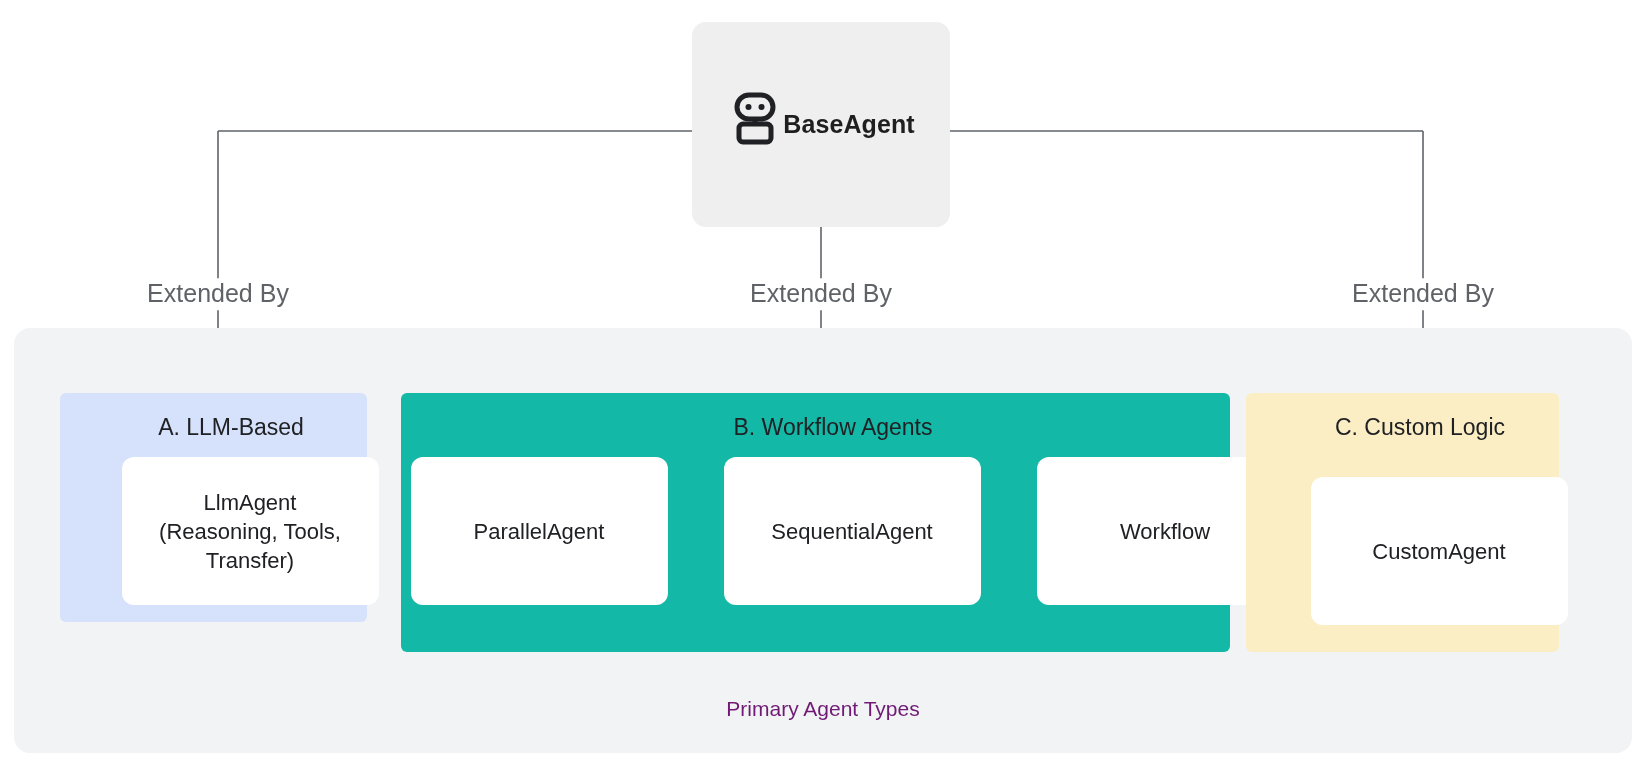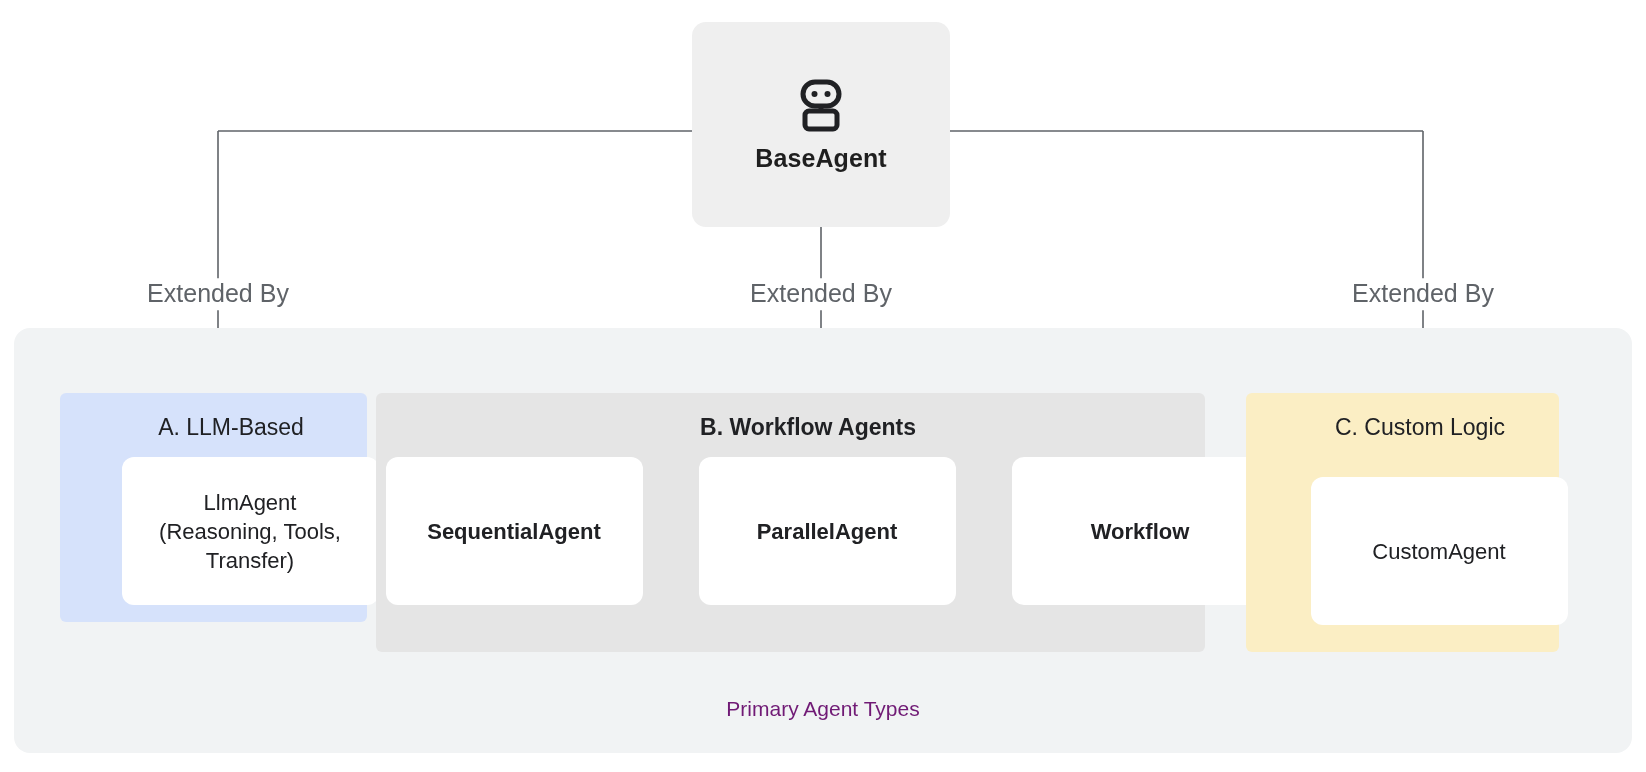--- a/index.html
+++ b/index.html
@@ -22,21 +22,21 @@
   
   .root-node {
     position: absolute;
     left: 692px;
     top: 22px;
     width: 258px;
     height: 205px;
     background: #efefef;
     border-radius: 14px;
     display: flex;
-    flex-direction: column;
+    flex-direction: row;
     align-items: center;
     justify-content: center;
     box-sizing: border-box;
   }
   .robot-icon {
     width: 56px;
     height: 56px;
     display: block;
     margin-bottom: 12px;
   }
@@ -138,26 +138,25 @@
   .panel-a {
     left: 60px;
     top: 393px;
     width: 307px;
     height: 229px;
     background: #d6e2fb;
   }
   .panel-a .card { width: 257px; height: 148px; }
 
   .panel-b {
-    left: 376px;
+    left: 401px;
     top: 393px;
     width: 829px;
     height: 259px;
-    background: #e5e5e5;
-    font-weight: bold;
+    background: #14b8a6;
   }
   .panel-b .card { height: 148px; }
 
   .panel-c {
     left: 1246px;
     top: 393px;
     width: 313px;
     height: 259px;
     background: #fbeec4;
     gap: 20px;
@@ -211,22 +210,22 @@
   <div class="panel panel-a">
     <div class="panel-title">A. LLM-Based</div>
     <div class="panel-cards">
       <div class="card">LlmAgent<br>(Reasoning, Tools,<br>Transfer)</div>
     </div>
   </div>
 
   <div class="panel panel-b">
     <div class="panel-title">B. Workflow Agents</div>
     <div class="panel-cards">
+      <div class="card">ParallelAgent</div>
       <div class="card">SequentialAgent</div>
-      <div class="card">ParallelAgent</div>
       <div class="card">Workflow</div>
     </div>
   </div>
 
   <div class="panel panel-c">
     <div class="panel-title">C. Custom Logic</div>
     <div class="panel-cards">
       <div class="card">CustomAgent</div>
     </div>
   </div>

